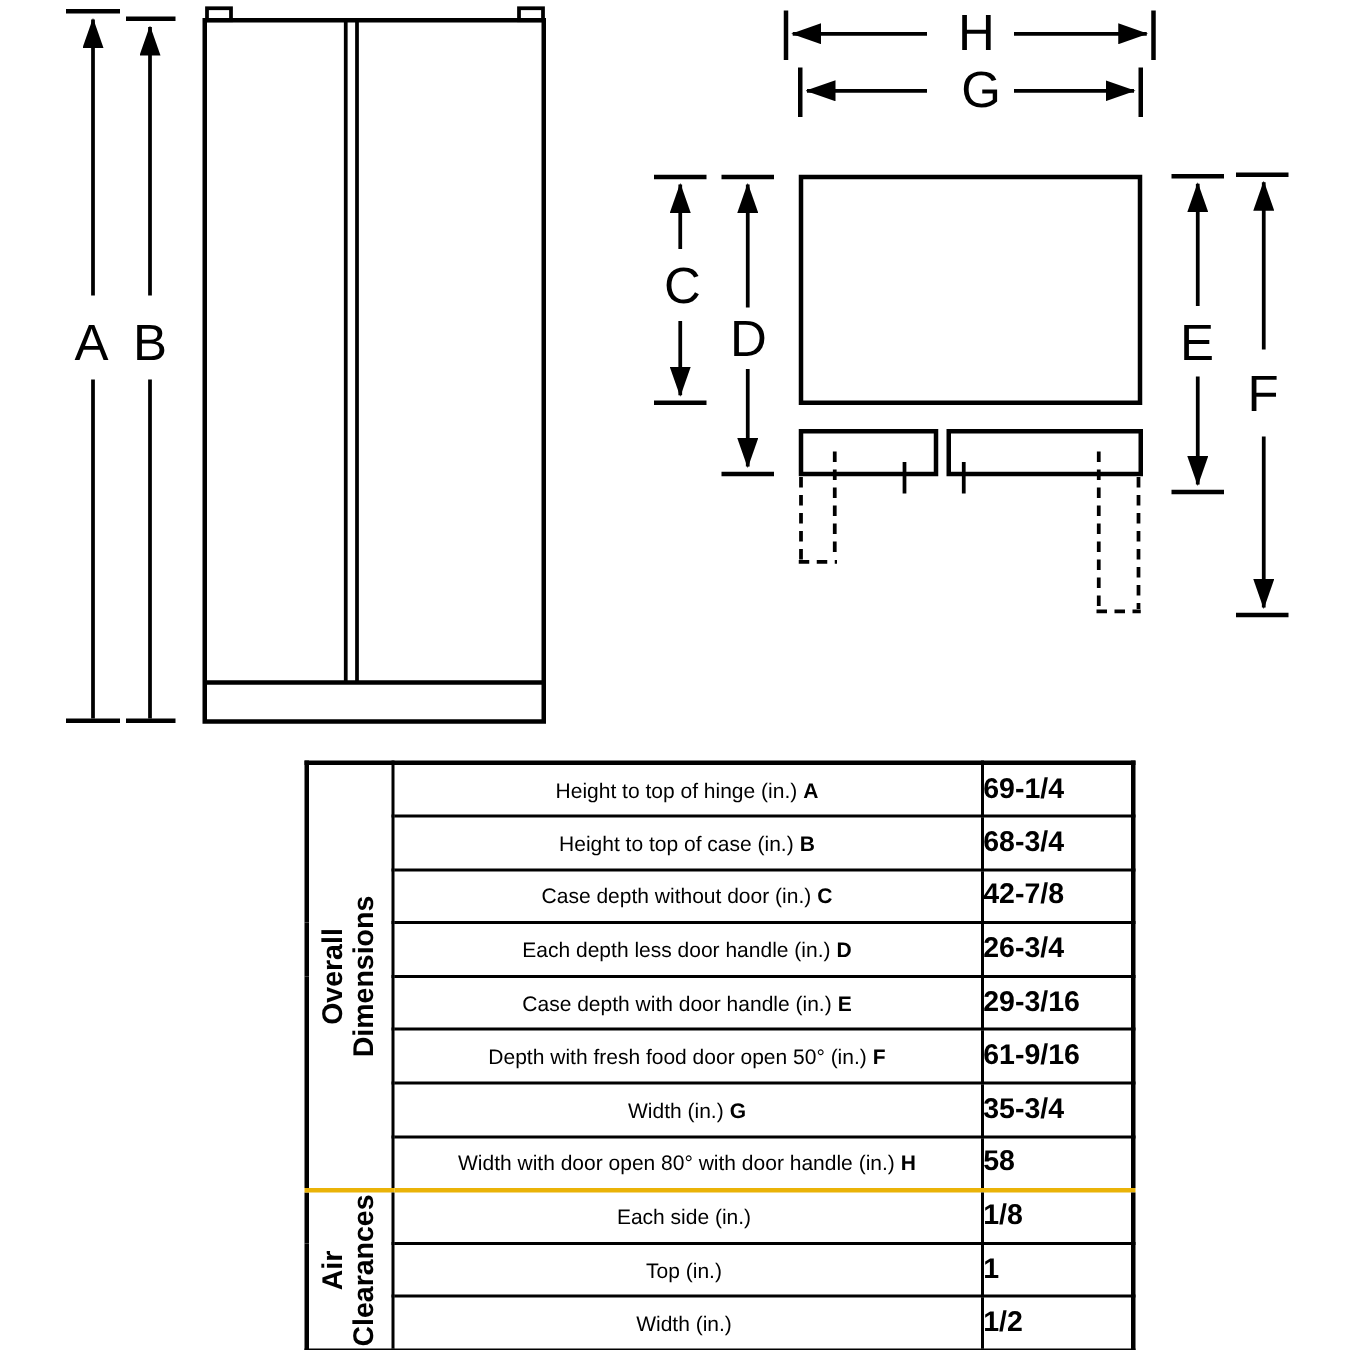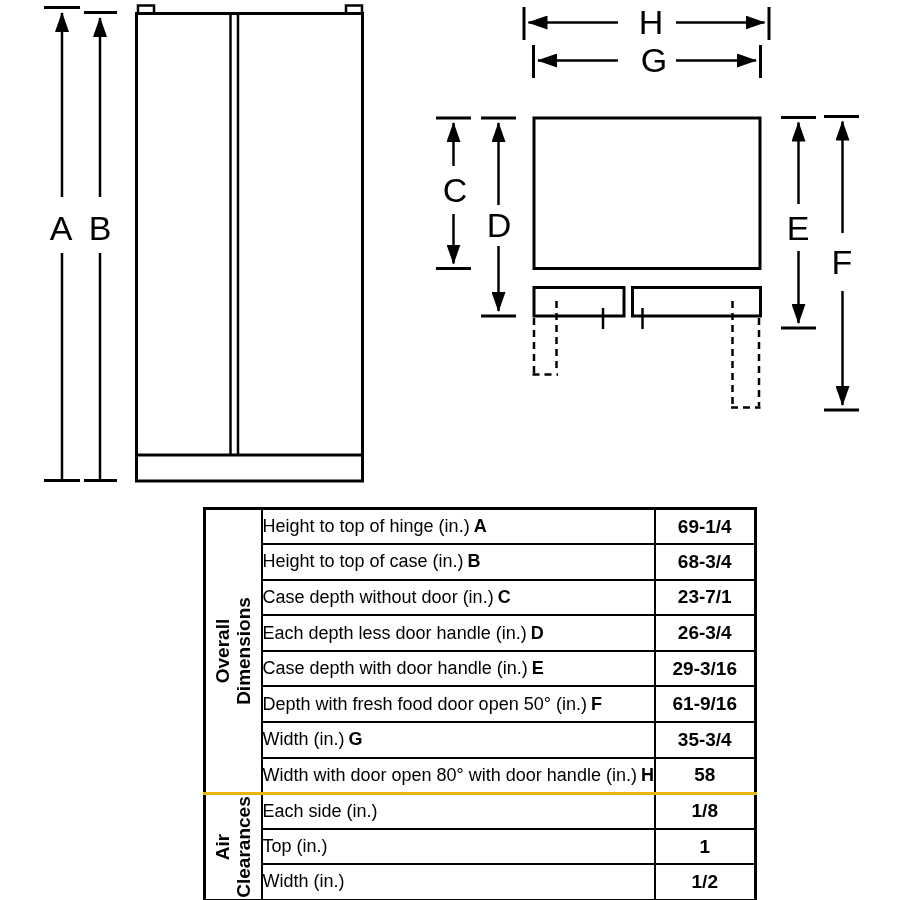--- a/index.html
+++ b/index.html
@@ -39,28 +39,27 @@
     height: 35.6px;
     vertical-align: middle;
     box-sizing: border-box;
     overflow: hidden;
   }
   table.spec tr.sec-start td { border-top: 3px solid #eab308; }
   td.cat { position: relative; }
   td.lbl {
     padding-left: 11px;
     padding-right: 4px;
-    font-size: 18px;
-    text-align: left;
+    font-size: 14px;
+    text-align: center;
     white-space: nowrap;
   }
   td.val {
     font-size: 19px;
     font-weight: 700;
-    text-align: center;
   }
   .ltr { font-weight: 700; margin-left: 4px; }
   .vlabel {
     position: absolute;
     left: 50%; top: 50%;
     transform: translate(-50%, -50%) rotate(-90deg);
     font-weight: 700;
     font-size: 19px;
     line-height: 1.12;
     text-align: center;
@@ -190,21 +189,21 @@
         </td>
         <td class="lbl"><span>Height to top of hinge (in.)</span><span class="ltr">A</span></td>
         <td class="val">69-1/4</td>
       </tr>
       <tr>
         <td class="lbl"><span>Height to top of case (in.)</span><span class="ltr">B</span></td>
         <td class="val">68-3/4</td>
       </tr>
       <tr>
         <td class="lbl"><span>Case depth without door (in.)</span><span class="ltr">C</span></td>
-        <td class="val">23-7/1</td>
+        <td class="val">42-7/8</td>
       </tr>
       <tr>
         <td class="lbl"><span>Each depth less door handle (in.)</span><span class="ltr">D</span></td>
         <td class="val">26-3/4</td>
       </tr>
       <tr>
         <td class="lbl"><span>Case depth with door handle (in.)</span><span class="ltr">E</span></td>
         <td class="val">29-3/16</td>
       </tr>
       <tr>

